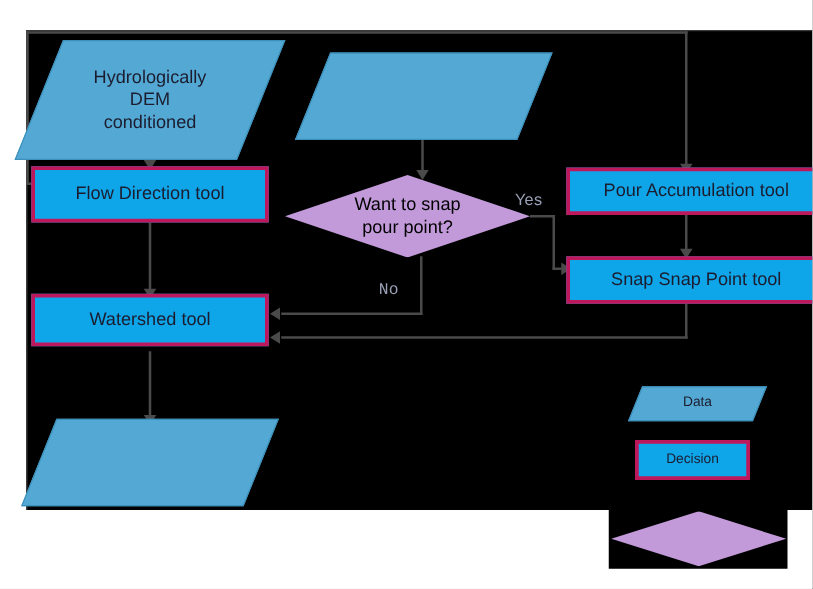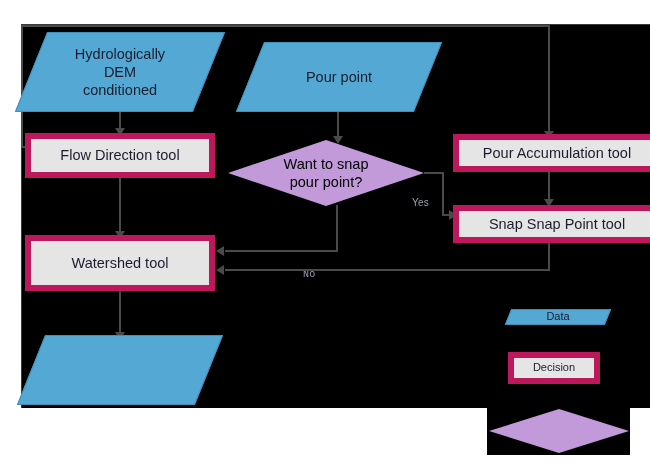--- a/index.html
+++ b/index.html
@@ -42,22 +42,22 @@
     display: flex;
     align-items: center;
     justify-content: center;
     box-sizing: border-box;
     color: #1c1c2e;
     text-align: center;
     line-height: 1.25;
   }
 
   .shape-process {
-    background: #e5e5e5;
-    border: 6px solid #be185d;
+    background: #0ea5e9;
+    border: 3px solid #be185d;
   }
 
   .para {
     position: absolute;
     display: flex;
     align-items: center;
     justify-content: center;
     color: #1c1c2e;
     text-align: center;
     line-height: 1.25;
@@ -124,24 +124,23 @@
   }
   .arrow-right {
     border-top: 5px solid transparent;
     border-bottom: 5px solid transparent;
     border-left: 8px solid #4a4a4a;
   }
 
   
   .edge-label {
     position: absolute;
-    font-size: 10px;
+    font-size: 13px;
     color: #9aa0b5;
     letter-spacing: 0.2px;
-    margin-top: 45px;
   }
 
   
   .legend-text { font-size: 11px; }
 
   .t14 { font-size: 14.5px; }
 </style>
 </head>
 <body>
 
@@ -179,32 +178,31 @@
   <div class="line vline" style="left:548px; top:172px; height:30px;"></div>
   <div class="arrow-down" style="left:544px; top:199px;"></div>
 
   <div class="line vline" style="left:548px; top:243px; height:28px;"></div>
   <div class="line hline" style="left:225px; top:269px; width:325px;"></div>
   <div class="arrow-left" style="left:216px; top:265px;"></div>
 
   <div class="line vline" style="left:119px; top:281px; height:54px;"></div>
   <div class="arrow-down" style="left:115px; top:332px;"></div>
 
-  <div class="para t14" style="left:31px; top:32px; width:178px; height:80px;">
+  <div class="para t14" style="left:31px; top:32px; width:178px; height:96px;">
     <div class="para-bg"></div>
     <div class="para-label">
       <div>Hydrologically</div>
       <div>DEM</div>
       <div>conditioned</div>
     </div>
   </div>
 
   <div class="para t14" style="left:250px; top:42px; width:178px; height:70px;">
     <div class="para-bg"></div>
-    <div class="para-label">Pour point</div>
   </div>
 
   <div class="node shape-process t14" style="left:25px; top:133px; width:190px; height:45px;">
     <span>Flow Direction tool</span>
   </div>
 
   <div class="node shape-process t14" style="left:453px; top:134px; width:208px; height:38px;">
     <span>Pour Accumulation tool</span>
   </div>
 
@@ -213,29 +211,29 @@
   </div>
 
   <div class="diamond t14" style="left:228px; top:140px; width:196px; height:66px;">
     <div class="dia-bg"></div>
     <div class="dia-label">
       <div>Want to snap</div>
       <div>pour point?</div>
     </div>
   </div>
 
-  <div class="node shape-process t14" style="left:25px; top:235px; width:190px; height:56px;">
+  <div class="node shape-process t14" style="left:25px; top:235px; width:190px; height:42px;">
     <span>Watershed tool</span>
   </div>
 
   <div class="para t14" style="left:31px; top:335px; width:178px; height:70px;">
     <div class="para-bg"></div>
   </div>
 
-  <div class="para legend-text" style="left:508px; top:309px; width:100px; height:16px;">
+  <div class="para legend-text" style="left:508px; top:309px; width:100px; height:28px;">
     <div class="para-bg"></div>
     <div class="para-label">Data</div>
   </div>
 
   <div class="node shape-process legend-text" style="left:508px; top:352px; width:92px; height:32px;">
     <span>Decision</span>
   </div>
 
   <div class="diamond legend-text" style="left:489px; top:409px; width:140px; height:44px;">
     <div class="dia-bg"></div>

